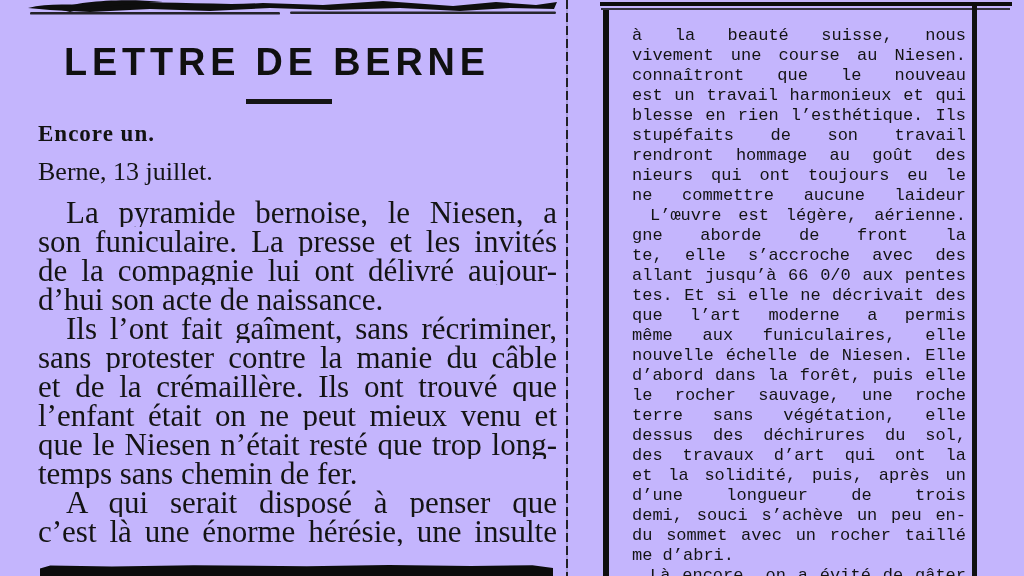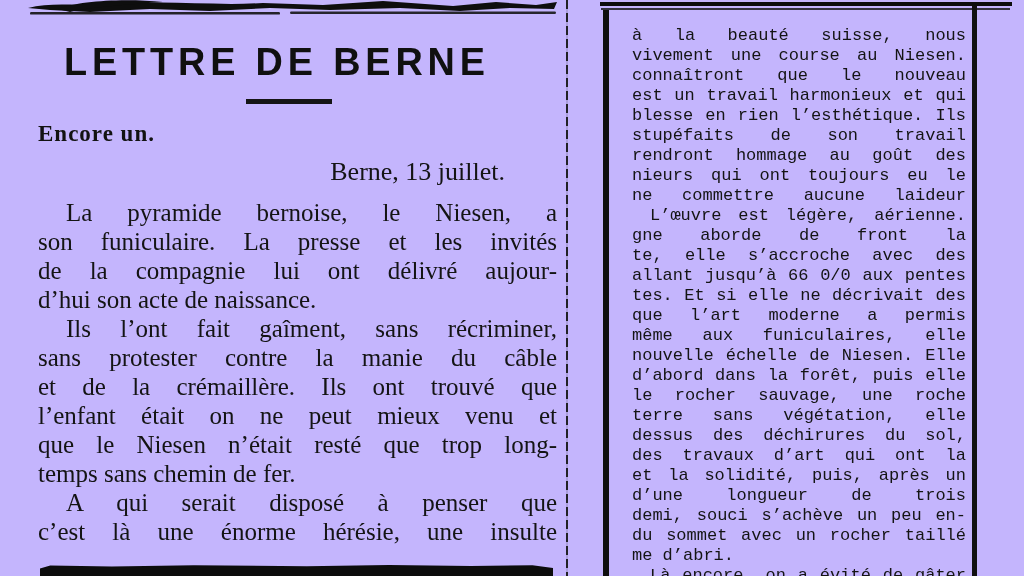--- a/index.html
+++ b/index.html
@@ -19,24 +19,24 @@
     font-family:"Liberation Sans", sans-serif;
     font-size:39px;font-weight:700;letter-spacing:5px;color:#101010;
     white-space:nowrap;transform:scaleX(.97);transform-origin:left top;
   }
   .headline-rule{position:absolute;left:246px;top:99px;width:86px;height:5px;background:#151515;}
   .subhead{
     position:absolute;left:38px;top:121px;width:494px;text-align:left;
     font-size:23px;font-weight:700;letter-spacing:1px;color:#121212;
   }
   .dateline{
-    position:absolute;left:38px;top:157px;width:467px;text-align:right;
+    position:absolute;left:38px;top:157px;width:467px;
     font-size:26px;color:#141414;
   }
-  .body-left{position:absolute;left:38px;top:198px;width:519px;font-size:25px;}
+  .body-left{position:absolute;left:38px;top:198px;width:519px;font-size:31px;}
   .body-left .line{height:29px;line-height:29px;}
   .body-left .para.indent .line:first-child{text-indent:28px;}
   .body-left .para + .para{}
   .bottom-band{
     position:absolute;left:40px;top:565px;width:513px;height:12px;background:#0c0c0c;
     clip-path:polygon(0% 30%,2% 4%,14% 12%,30% 2%,52% 10%,68% 0%,84% 9%,96% 2%,100% 25%,100% 100%,0% 100%);
   }
   
   .col-divider{
     position:absolute;left:566px;top:0;width:2px;height:576px;

